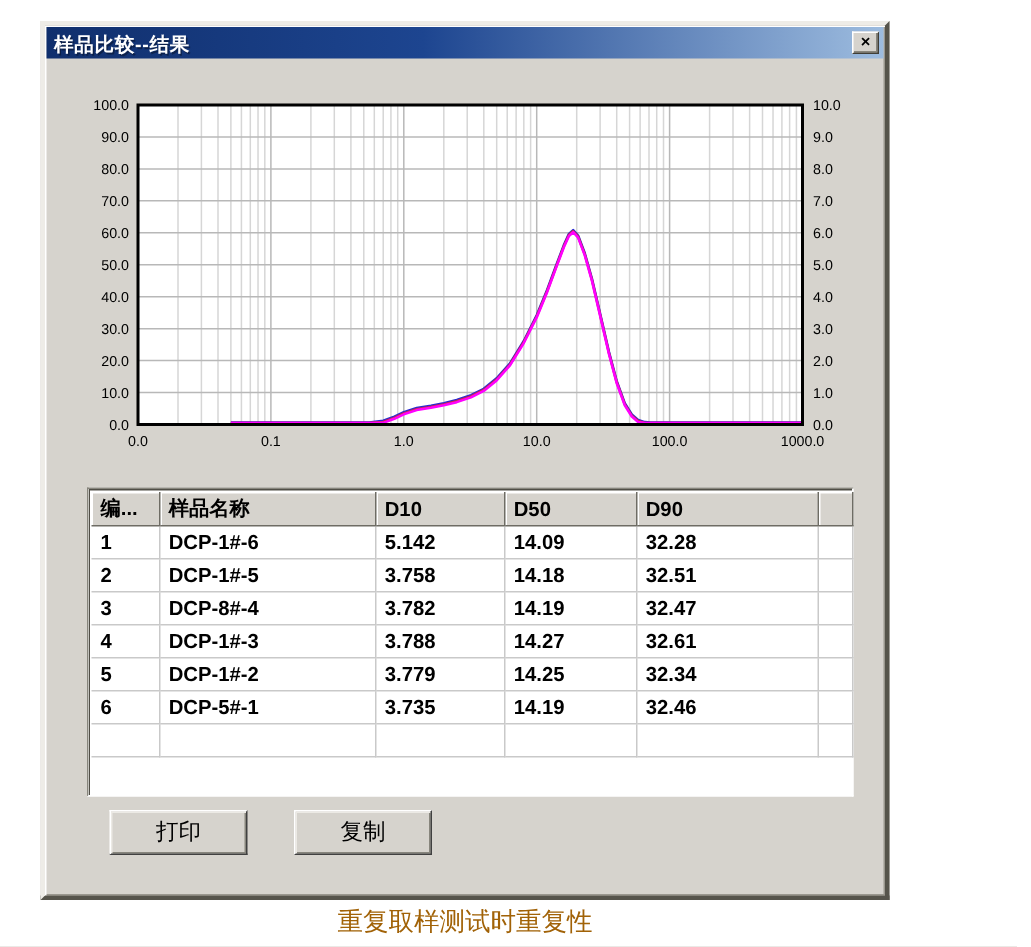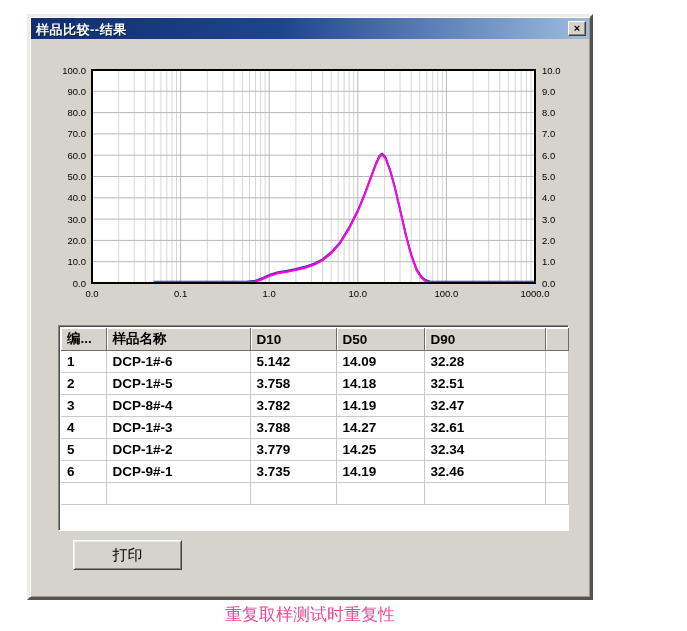--- a/index.html
+++ b/index.html
@@ -42,30 +42,30 @@
     height:22px;padding:0 0 0 6px;overflow:hidden;white-space:nowrap;
     border-right:1px solid #6e6c64;border-bottom:1px solid #6e6c64;
     box-shadow:inset 1px 1px 0 #ffffff;
   }
   table.grid td{
     font-size:13.5px;font-weight:bold;height:21px;padding:0 0 0 6px;
     overflow:hidden;white-space:nowrap;background:#ffffff;
     border-right:1px solid #c9c9c9;border-bottom:1px solid #c9c9c9;
   }
   .btn{
-    position:absolute;top:523px;width:109px;height:30px;
+    position:absolute;top:523px;width:92px;height:30px;
     background:#d6d3cd;border:1px solid;border-color:#ffffff #404040 #404040 #ffffff;
     box-shadow:inset 1px 1px 0 #eceae5, inset -1px -1px 0 #87857c;
     font-size:15px;color:#000;text-align:center;line-height:28px;padding:0;
     font-family:"Liberation Sans","DejaVu Sans",sans-serif;cursor:default;
   }
   .btn.excel{font-weight:bold;font-size:14px;}
   .caption{
     position:absolute;left:27px;top:603px;width:566px;text-align:center;
-    font-size:17px;color:#ec4899;
+    font-size:17px;color:#a16207;
   }
   svg text{font-family:"Liberation Sans","DejaVu Sans",sans-serif;}
 </style>
 </head>
 <body>
 
 <div class="dialog">
 
   <div class="titlebar">
     <span class="title">样品比较--结果</span>
@@ -221,35 +221,36 @@
           <tr>
             <td>5</td>
             <td>DCP-1#-2</td>
             <td>3.779</td>
             <td>14.25</td>
             <td>32.34</td>
             <td></td>
           </tr>
           <tr>
             <td>6</td>
-            <td>DCP-9#-1</td>
+            <td>DCP-5#-1</td>
             <td>3.735</td>
             <td>14.19</td>
             <td>32.46</td>
             <td></td>
           </tr>
           <tr>
             <td></td>
             <td></td>
             <td></td>
             <td></td>
             <td></td>
             <td></td>
           </tr>
         </tbody>
     </table>
   </div>
 
   <button class="btn" style="left:43px">打印</button>
+  <button class="btn" style="left:166px">复制</button>
 
 </div>
 
 <div class="caption">重复取样测试时重复性</div>
 
 </body></html>

